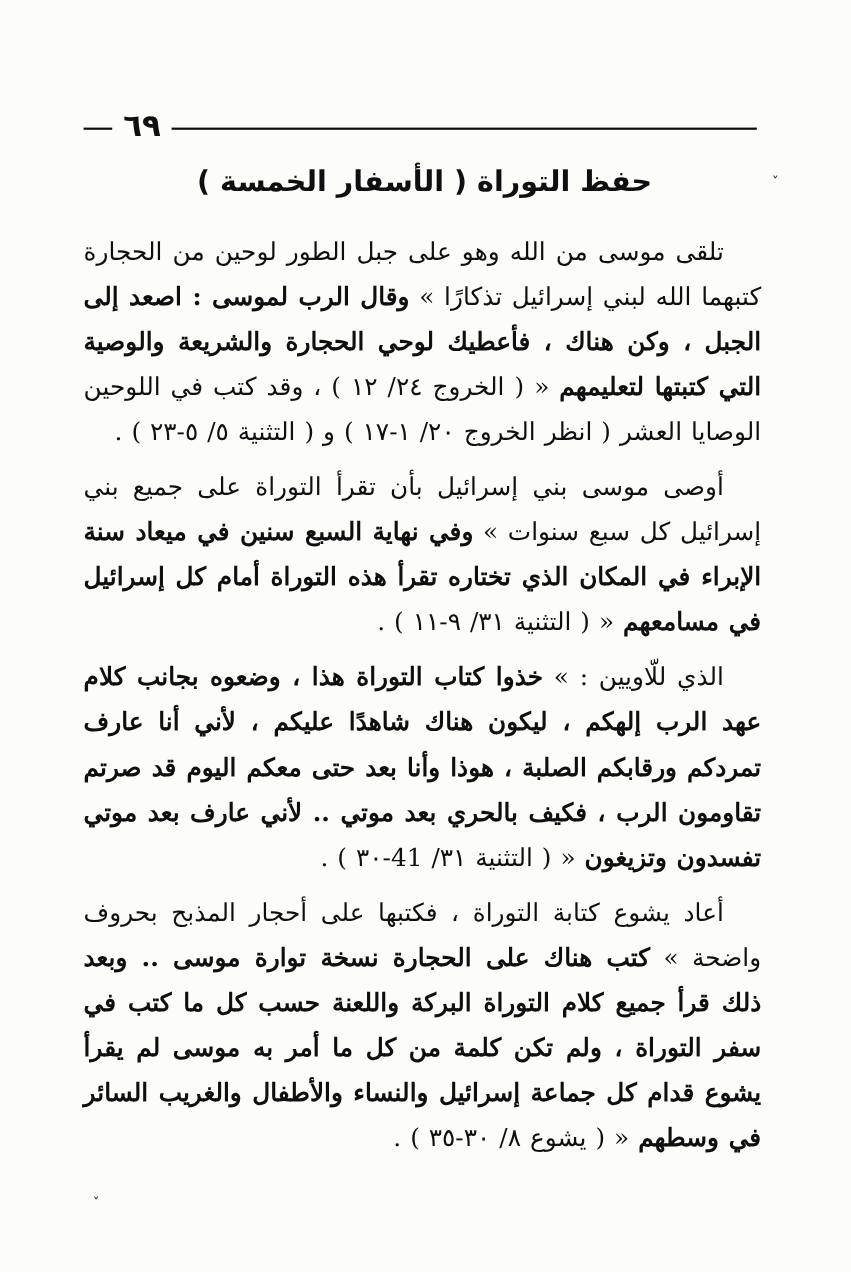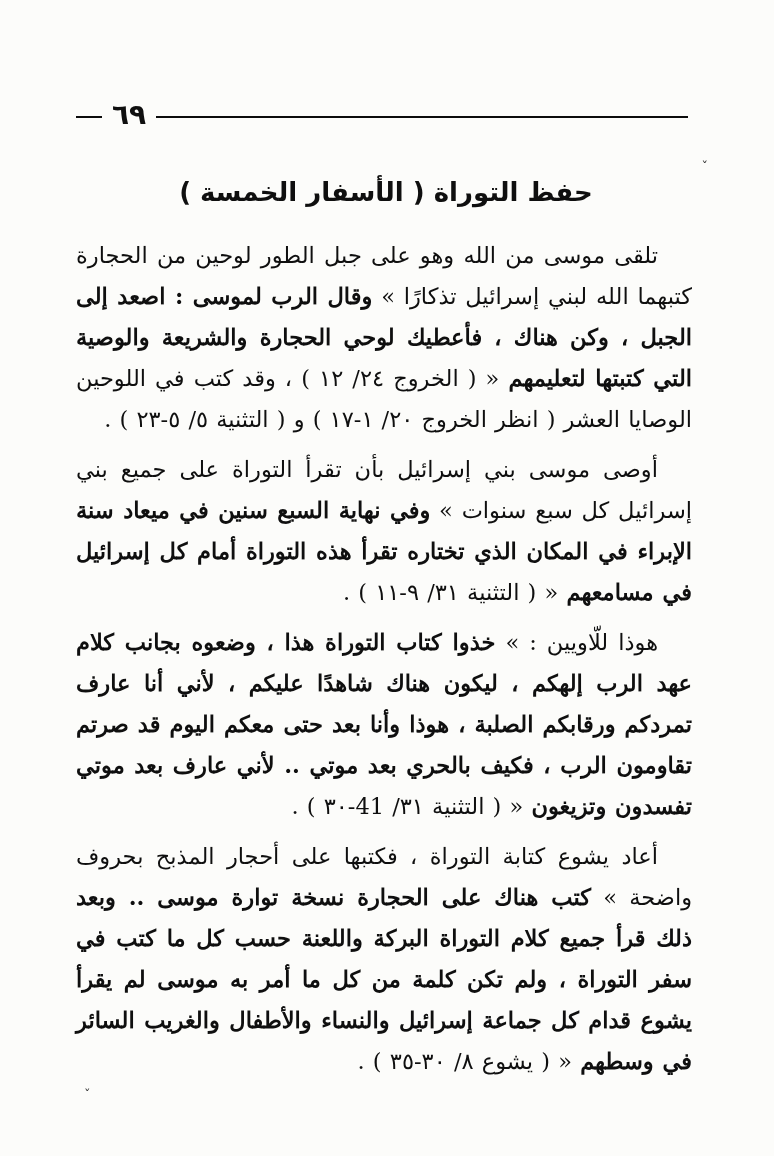--- a/index.html
+++ b/index.html
@@ -39,21 +39,21 @@
   .rule-short { width: 26px; margin: 6px 10px 0 0; }
   .page-number {
     font-family: "DejaVu Sans", sans-serif;
     font-weight: 700;
     font-size: 28px;
     white-space: nowrap;
     padding-top: 2px;
   }
   
   .section-title {
-    margin-top: 46px;
+    margin-top: 20px;
     text-align: center;
     font-family: "DejaVu Sans", sans-serif;
     font-weight: 900;
     font-size: 26px;
     letter-spacing: 0.2px;
   }
   
   .body-text-block { margin-top: 28px; }
   .para {
     margin: 0 4px 9px 0;
@@ -84,20 +84,20 @@
     <div class="rule rule-long"></div>
     <div class="page-number">٦٩</div>
     <div class="rule rule-short"></div>
   </div>
 
   <h1 class="section-title">حفظ التوراة ( الأسفار الخمسة )</h1>
 
   <div class="body-text-block">
       <p class="para"><span class="seg">تلقى موسى من الله وهو على جبل الطور لوحين من الحجارة كتبهما الله لبني إسرائيل تذكارًا » </span><span class="seg bold">وقال الرب لموسى : اصعد إلى الجبل ، وكن هناك ، فأعطيك لوحي الحجارة والشريعة والوصية التي كتبتها لتعليمهم</span><span class="seg"> « ( الخروج ٢٤/ ١٢ ) ، وقد كتب في اللوحين الوصايا العشر ( انظر الخروج ٢٠/ ١-١٧ ) و ( التثنية ٥/ ٥-٢٣ ) .</span></p>
       <p class="para"><span class="seg">أوصى موسى بني إسرائيل بأن تقرأ التوراة على جميع بني إسرائيل كل سبع سنوات » </span><span class="seg bold">وفي نهاية السبع سنين في ميعاد سنة الإبراء في المكان الذي تختاره تقرأ هذه التوراة أمام كل إسرائيل في مسامعهم</span><span class="seg"> « ( التثنية ٣١/ ٩-١١ ) .</span></p>
-      <p class="para"><span class="seg">هوذا للّاويين : » </span><span class="seg bold">خذوا كتاب التوراة هذا ، وضعوه بجانب كلام عهد الرب إلهكم ، ليكون هناك شاهدًا عليكم ، لأني أنا عارف تمردكم ورقابكم الصلبة ، هوذا وأنا بعد حتى معكم اليوم قد صرتم تقاومون الرب ، فكيف بالحري بعد موتي .. لأني عارف بعد موتي تفسدون وتزيغون</span><span class="seg"> « ( التثنية ٣١/ 41-٣٠ ) .</span></p>
+      <p class="para"><span class="seg">الذي للّاويين : » </span><span class="seg bold">خذوا كتاب التوراة هذا ، وضعوه بجانب كلام عهد الرب إلهكم ، ليكون هناك شاهدًا عليكم ، لأني أنا عارف تمردكم ورقابكم الصلبة ، هوذا وأنا بعد حتى معكم اليوم قد صرتم تقاومون الرب ، فكيف بالحري بعد موتي .. لأني عارف بعد موتي تفسدون وتزيغون</span><span class="seg"> « ( التثنية ٣١/ 41-٣٠ ) .</span></p>
       <p class="para"><span class="seg">أعاد يشوع كتابة التوراة ، فكتبها على أحجار المذبح بحروف واضحة » </span><span class="seg bold">كتب هناك على الحجارة نسخة توارة موسى .. وبعد ذلك قرأ جميع كلام التوراة البركة واللعنة حسب كل ما كتب في سفر التوراة ، ولم تكن كلمة من كل ما أمر به موسى لم يقرأ يشوع قدام كل جماعة إسرائيل والنساء والأطفال والغريب السائر في وسطهم</span><span class="seg"> « ( يشوع ٨/ ٣٠-٣٥ ) .</span></p>
     </div>
 
   <div class="artifact top-right">ˇ</div>
   <div class="artifact bottom-left">ˇ</div>
 
 </div>
 
 </body></html>

